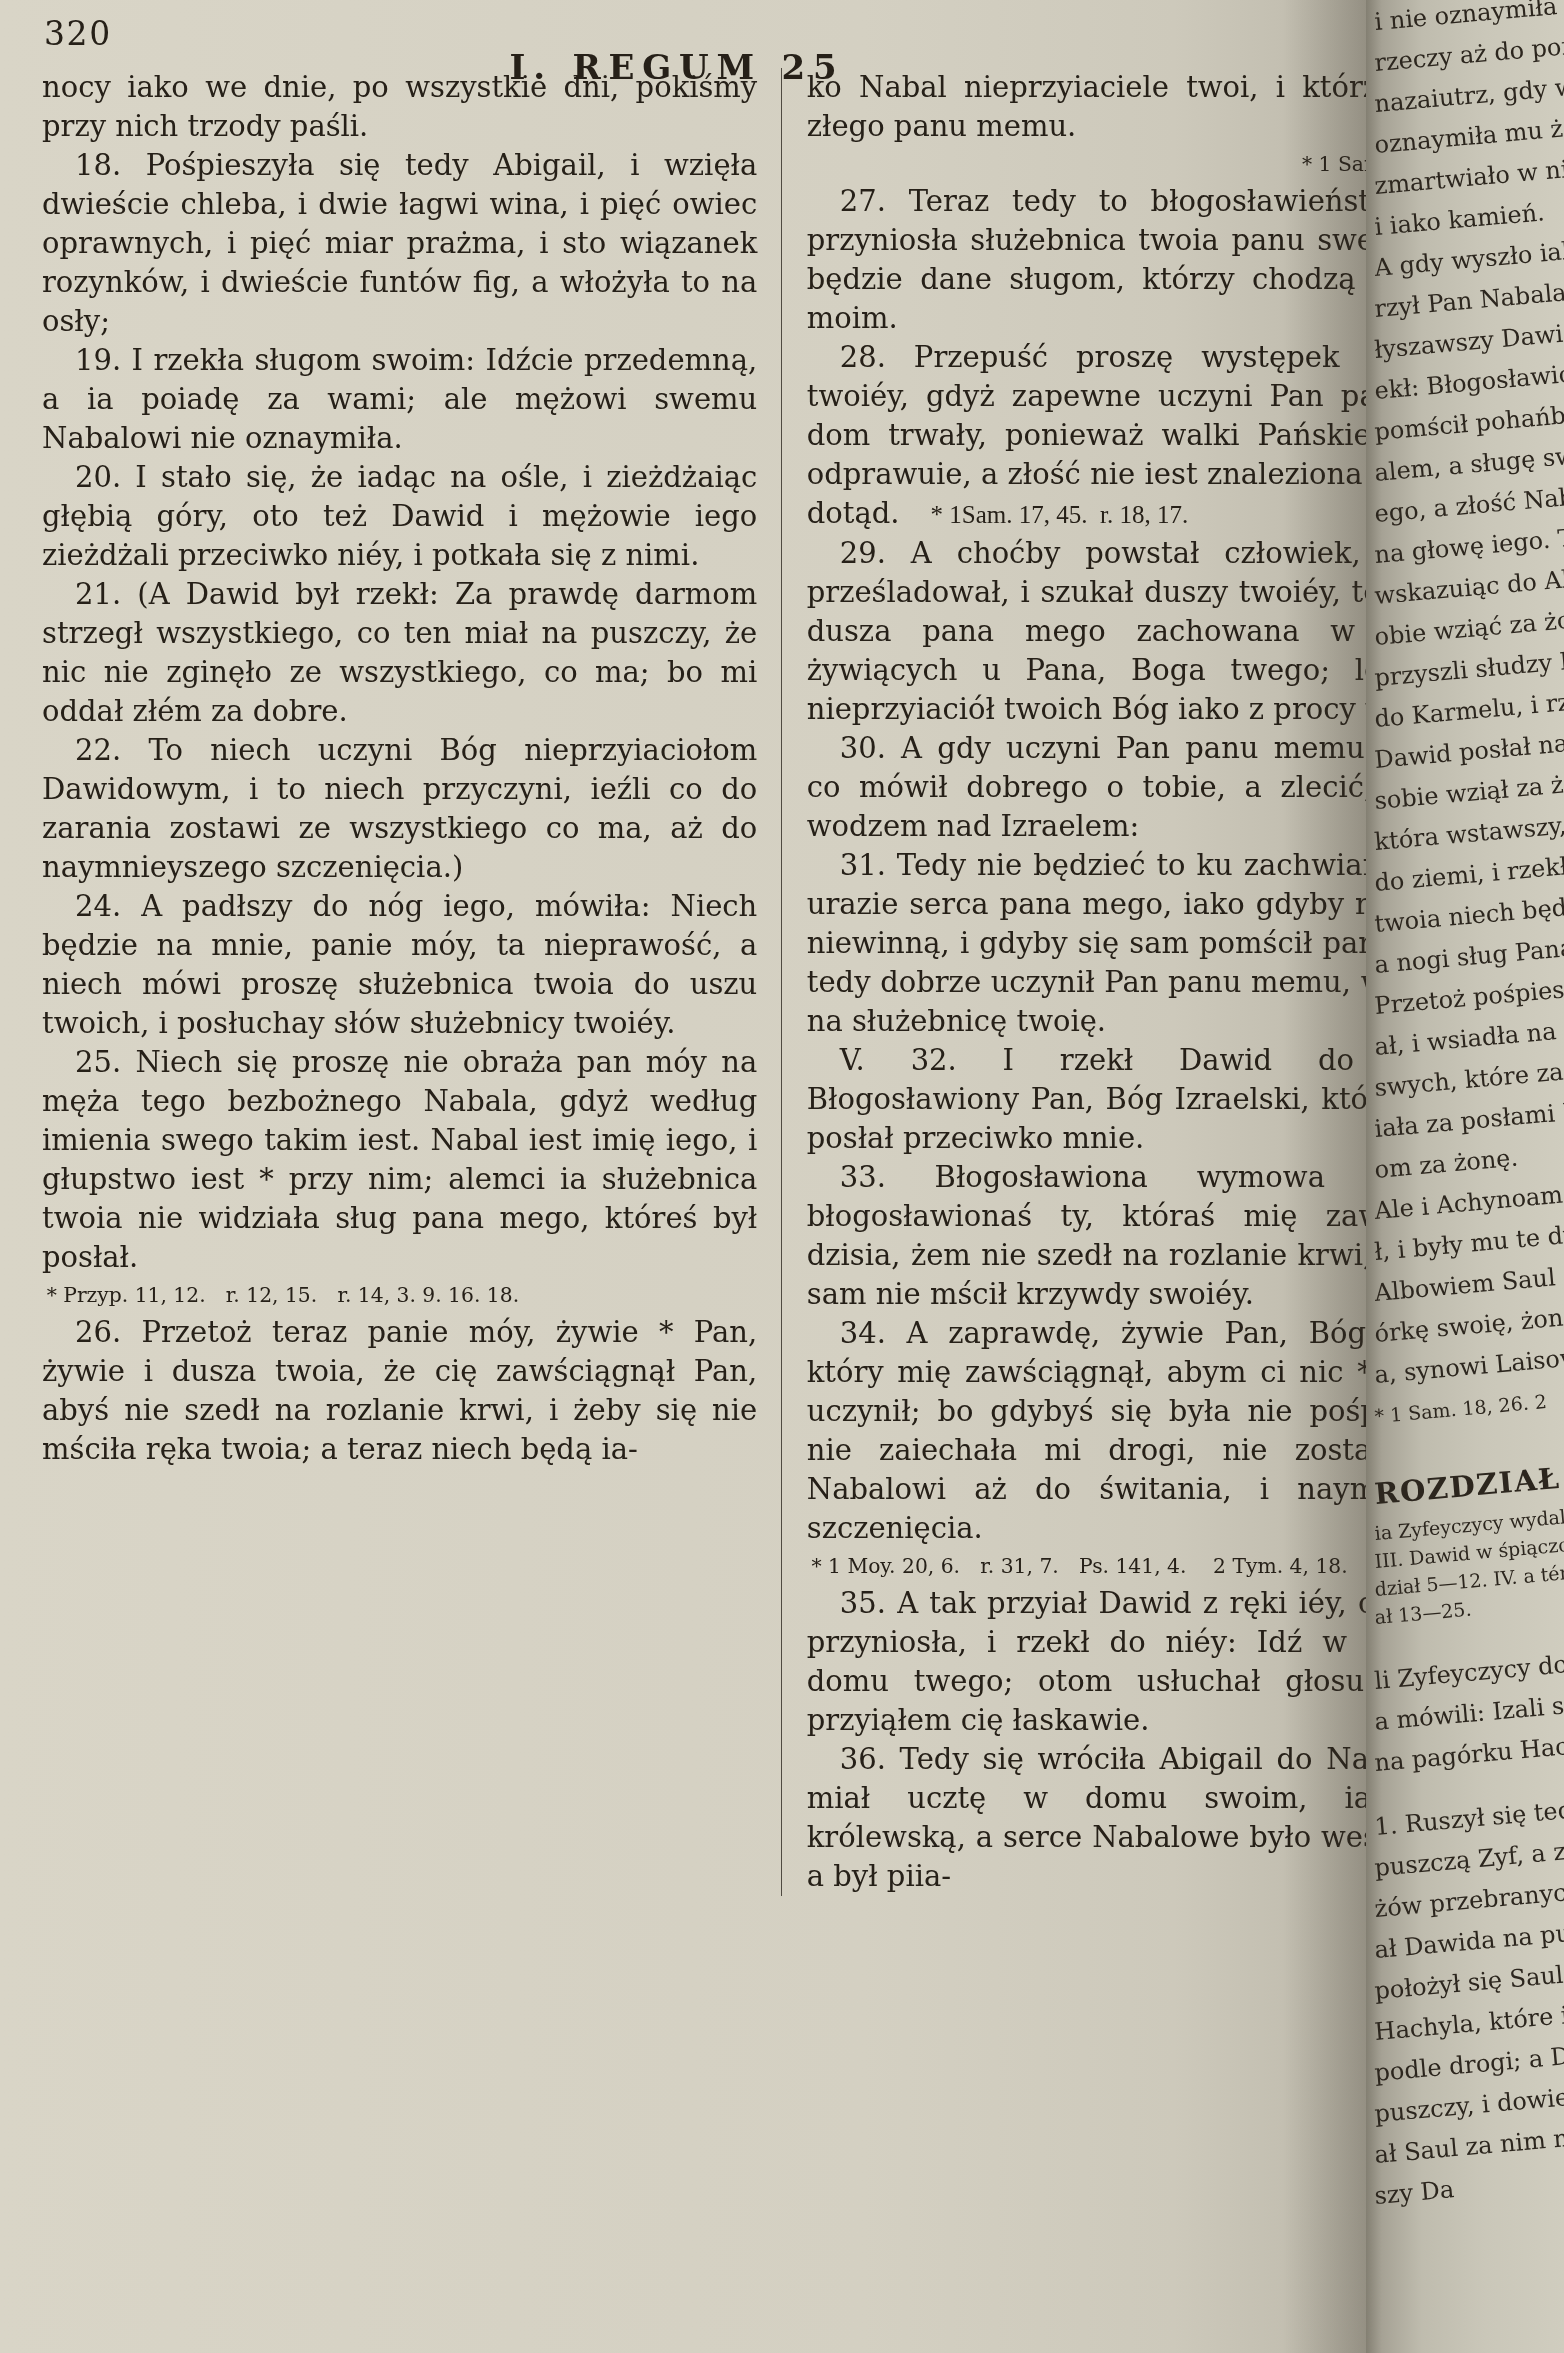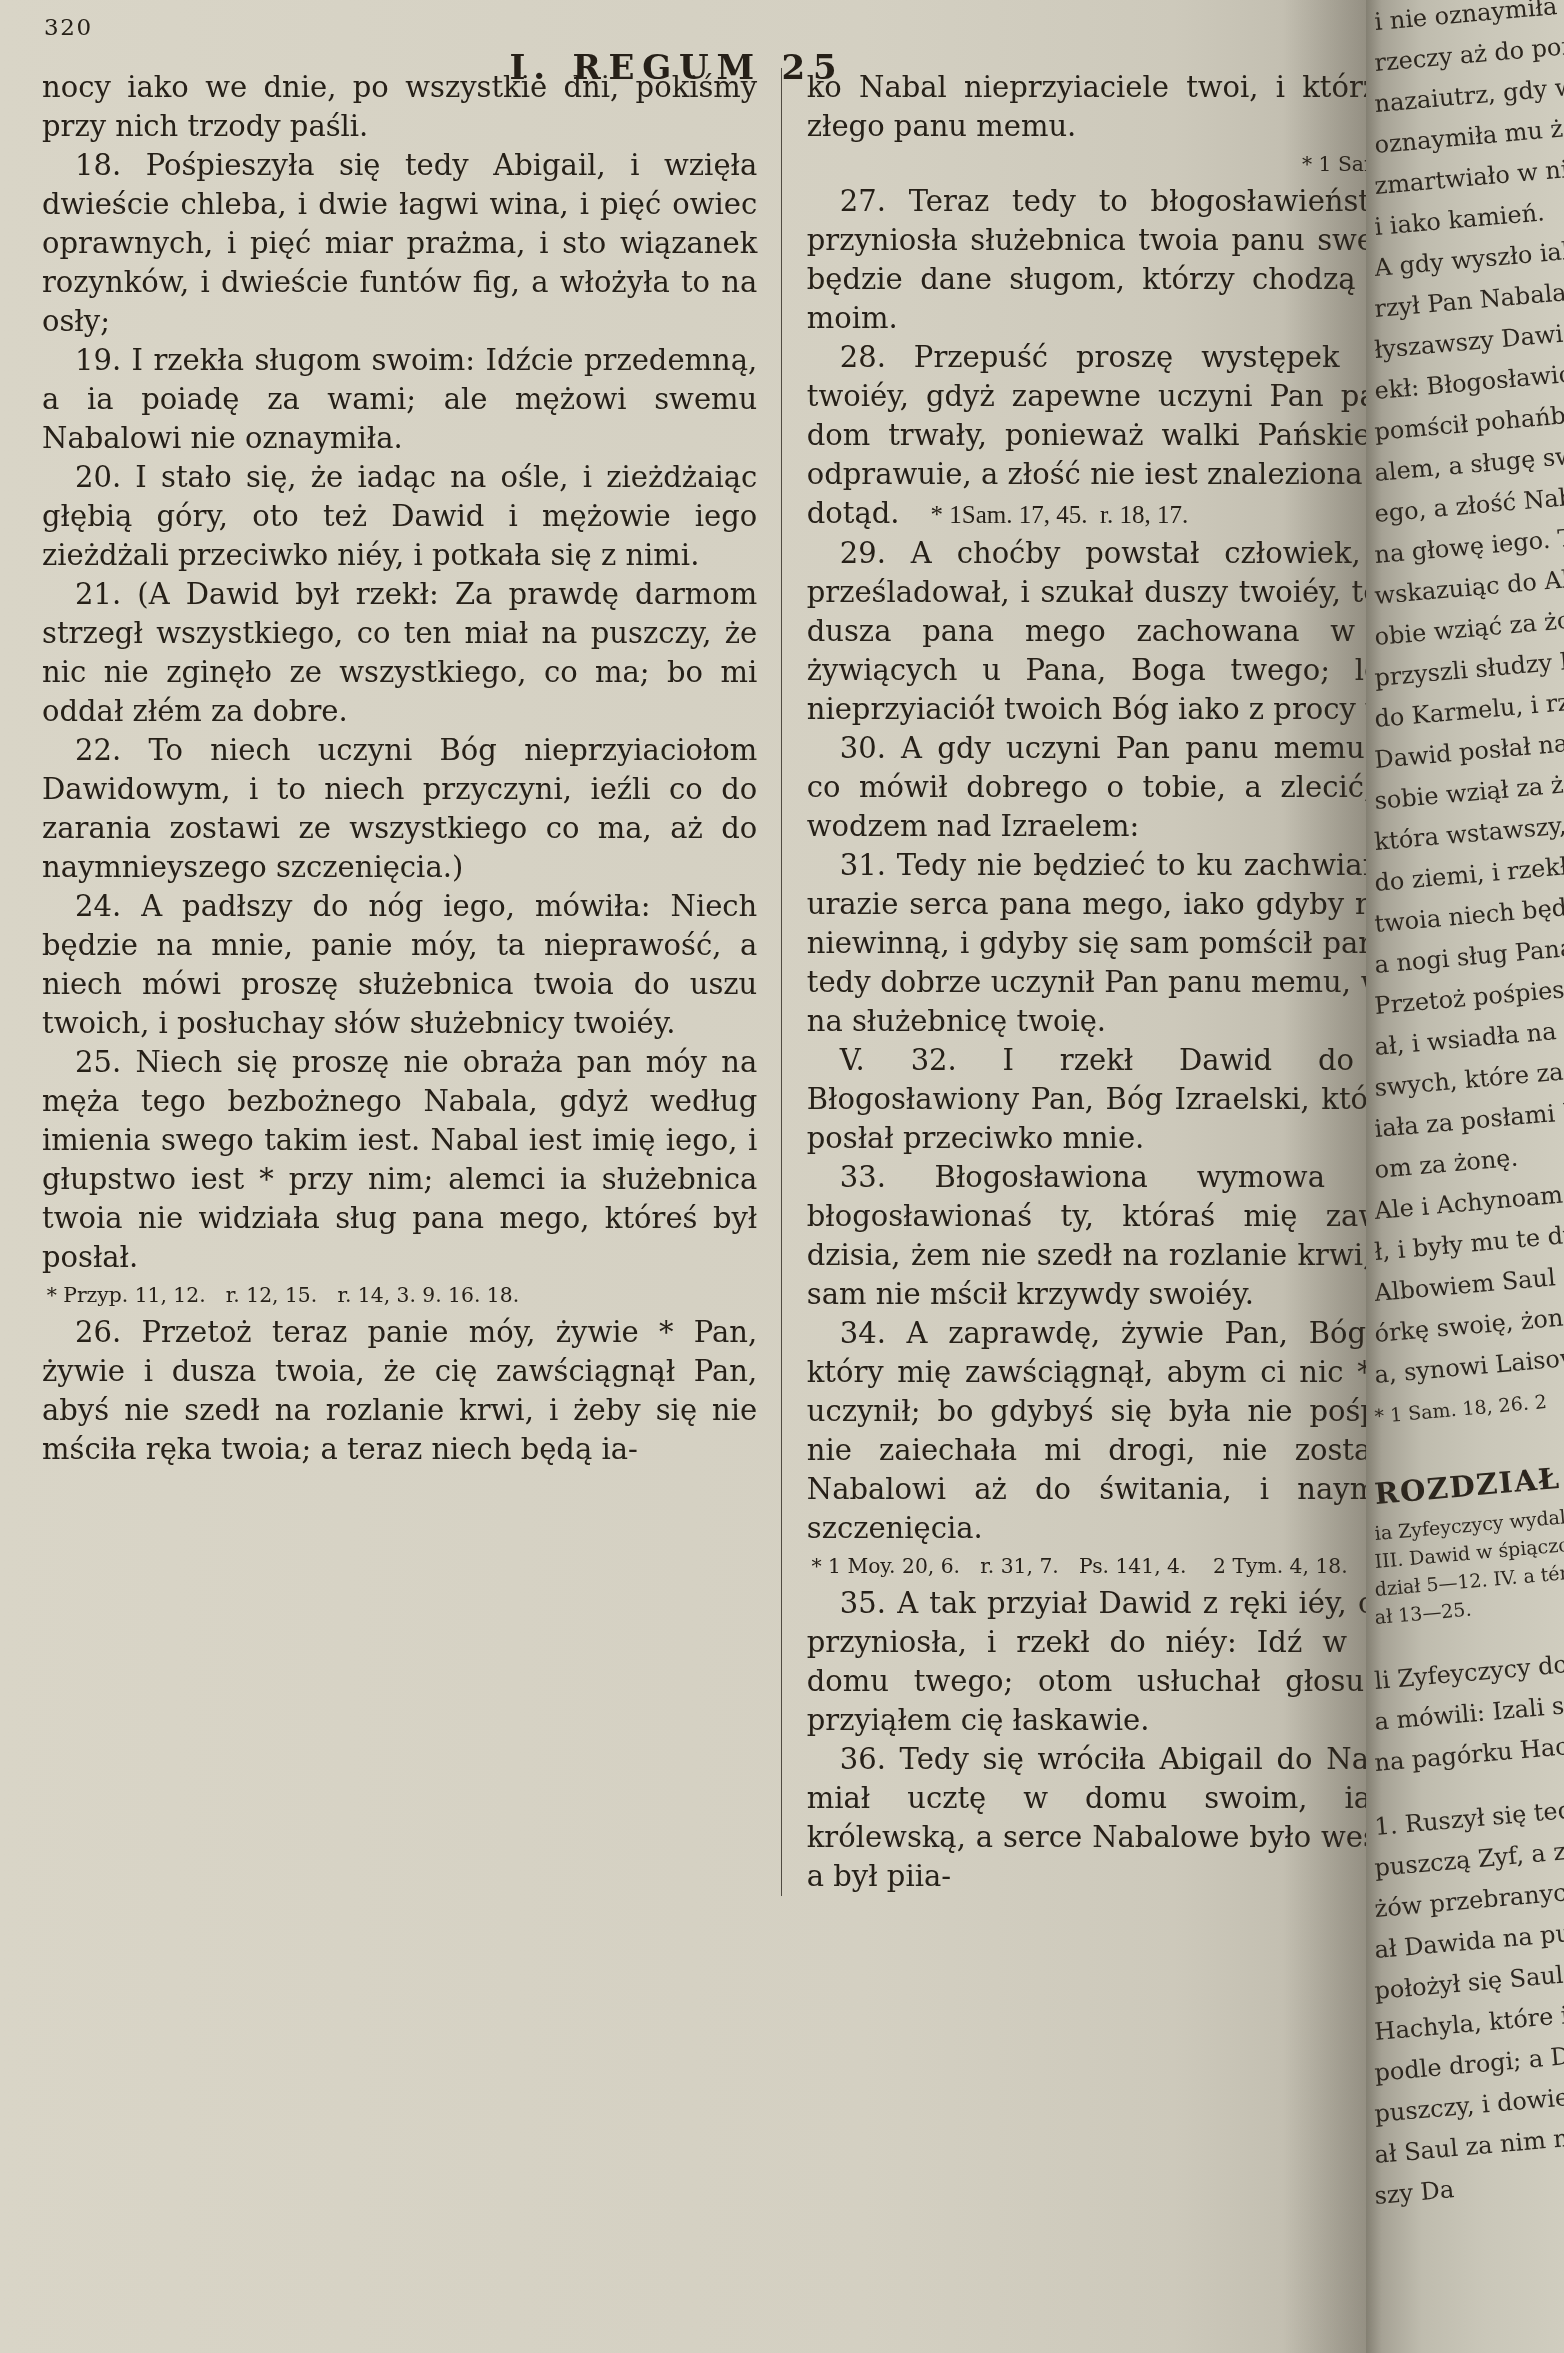--- a/index.html
+++ b/index.html
@@ -8,21 +8,21 @@
     position:relative; overflow:hidden;
     background:#d3cfc1;
     font-family:"DejaVu Serif","Liberation Serif",serif;
     color:var(--ink,#262018);
   }
   .page {
     position:absolute; inset:0;
     background:linear-gradient(90deg,#d9d5c7 0%,#d4d0c2 55%,#cdc9bb 75%,#bcb8aa 87%,#a5a193 100%);
   }
   .header { position:relative; padding-top:12.5px; height:63px; }
-  .page-number { position:absolute; left:44px; top:14px; font-size:23px; letter-spacing:1.6px; }
+  .page-number { position:absolute; left:44px; top:14px; font-size:33px; letter-spacing:1.6px; }
   .running-title {
     position:absolute; left:0; right:211px; top:9.4px;
     text-align:center; font-size:34px; font-weight:bold; letter-spacing:7.8px;margin-top:38px;
   }
   .columns { position:relative; display:flex; width:1522px; padding:4.7px 0 0 42px; }
   .column { flex:1; font-size:29px; line-height:39px; text-align:justify; }
   .column-left { padding-right:23.5px; }
   .column-right { border-left:1.6px solid rgba(45,40,32,.8); padding-left:25px; }
   p.para { margin:0; text-indent:33px; }
   p.cont { text-indent:0; }

